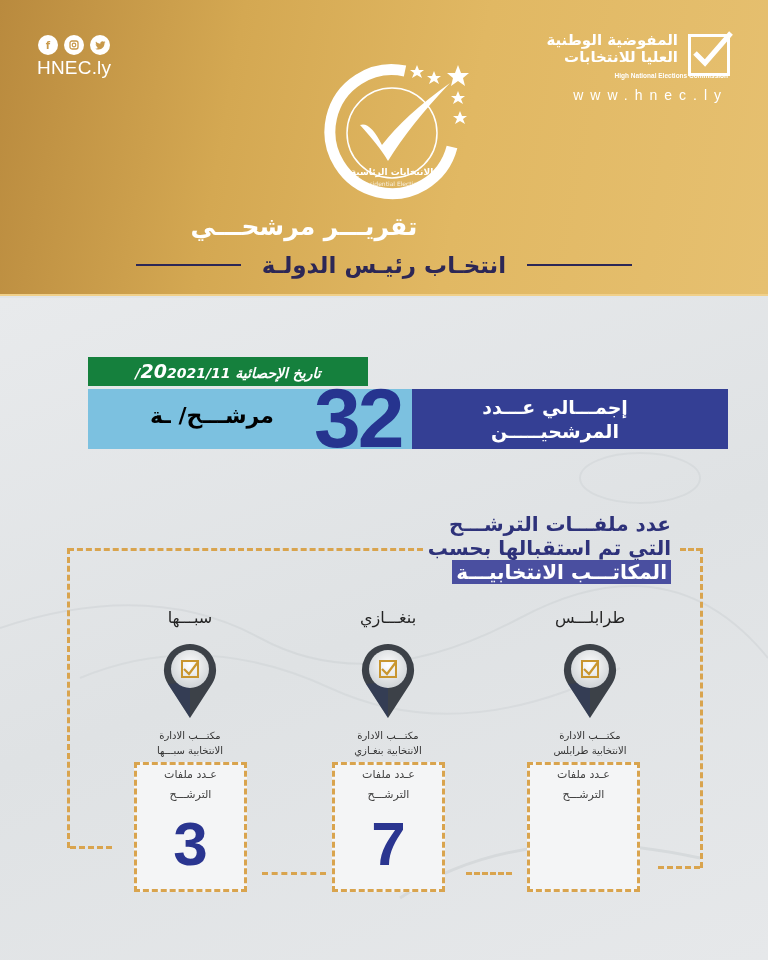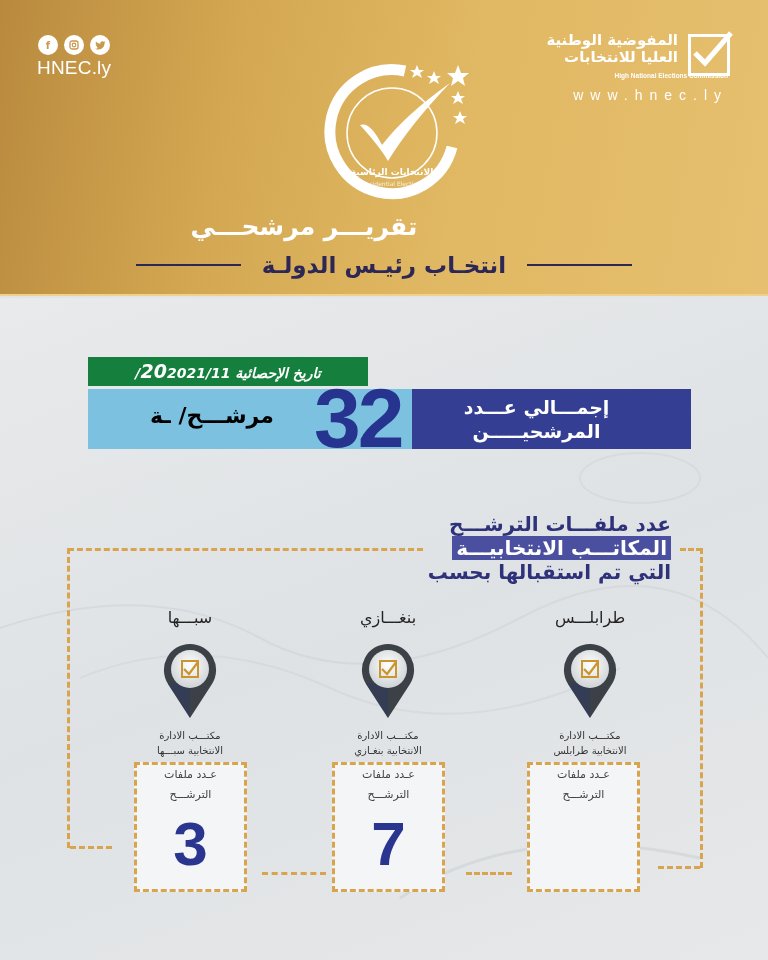--- a/index.html
+++ b/index.html
@@ -68,21 +68,21 @@
   }
   .total-label-unit {
     position: absolute; left: 150px; top: 403px; color: #000000; font-size: 22px; direction: rtl; font-weight: bold;
   }
   .total-number {
     position: absolute; left: 314px; top: 376px; color: #26348f;
     font-family: "Liberation Sans", sans-serif; font-weight: bold; font-size: 84px; line-height: 84px;
     letter-spacing: -3px;
   }
   .total-dark {
-    position: absolute; left: 412px; top: 389px; width: 279px; height: 60px;
+    position: absolute; left: 412px; top: 389px; width: 316px; height: 60px;
     background: #343f94; color: #fff; direction: rtl; text-align: center;
     font-weight: bold; font-size: 19px; line-height: 24px; padding-top: 6px; padding-right: 30px;
   }
 
   
   .section-heading {
     position: absolute; right: 97px; top: 512px; width: 280px; direction: rtl; text-align: right;
     color: #2e327a; font-weight: bold; font-size: 20px; line-height: 24px;
   }
   .section-heading .hl { background: #4a4fa0; color: #fff; padding: 0 4px; display: inline-block; }
@@ -180,22 +180,22 @@
 <div class="total-light"></div>
 <div class="total-label-unit">مرشـــح/ ـة</div>
 <div class="total-dark">
   <div>إجمـــالي عـــدد</div>
   <div>المرشحيـــــن</div>
 </div>
 <div class="total-number">32</div>
 
 <div class="section-heading">
   <div>عدد ملفـــات الترشـــح</div>
+  <div>التي تم استقبالها بحسب</div>
   <div><span class="hl">المكاتـــب الانتخابيـــة</span></div>
-  <div>التي تم استقبالها بحسب</div>
 </div>
 
 <div class="dash-h" style="left:68px; top:548px; width:355px;"></div>
 <div class="dash-h" style="left:680px; top:548px; width:22px;"></div>
 <div class="dash-v" style="left:67px; top:548px; height:300px;"></div>
 <div class="dash-h" style="left:70px; top:846px; width:42px;"></div>
 <div class="dash-v" style="left:700px; top:548px; height:320px;"></div>
 <div class="dash-h" style="left:658px; top:866px; width:42px;"></div>
 <div class="dash-h" style="left:262px; top:872px; width:64px;"></div>
 <div class="dash-h" style="left:466px; top:872px; width:46px;"></div>

